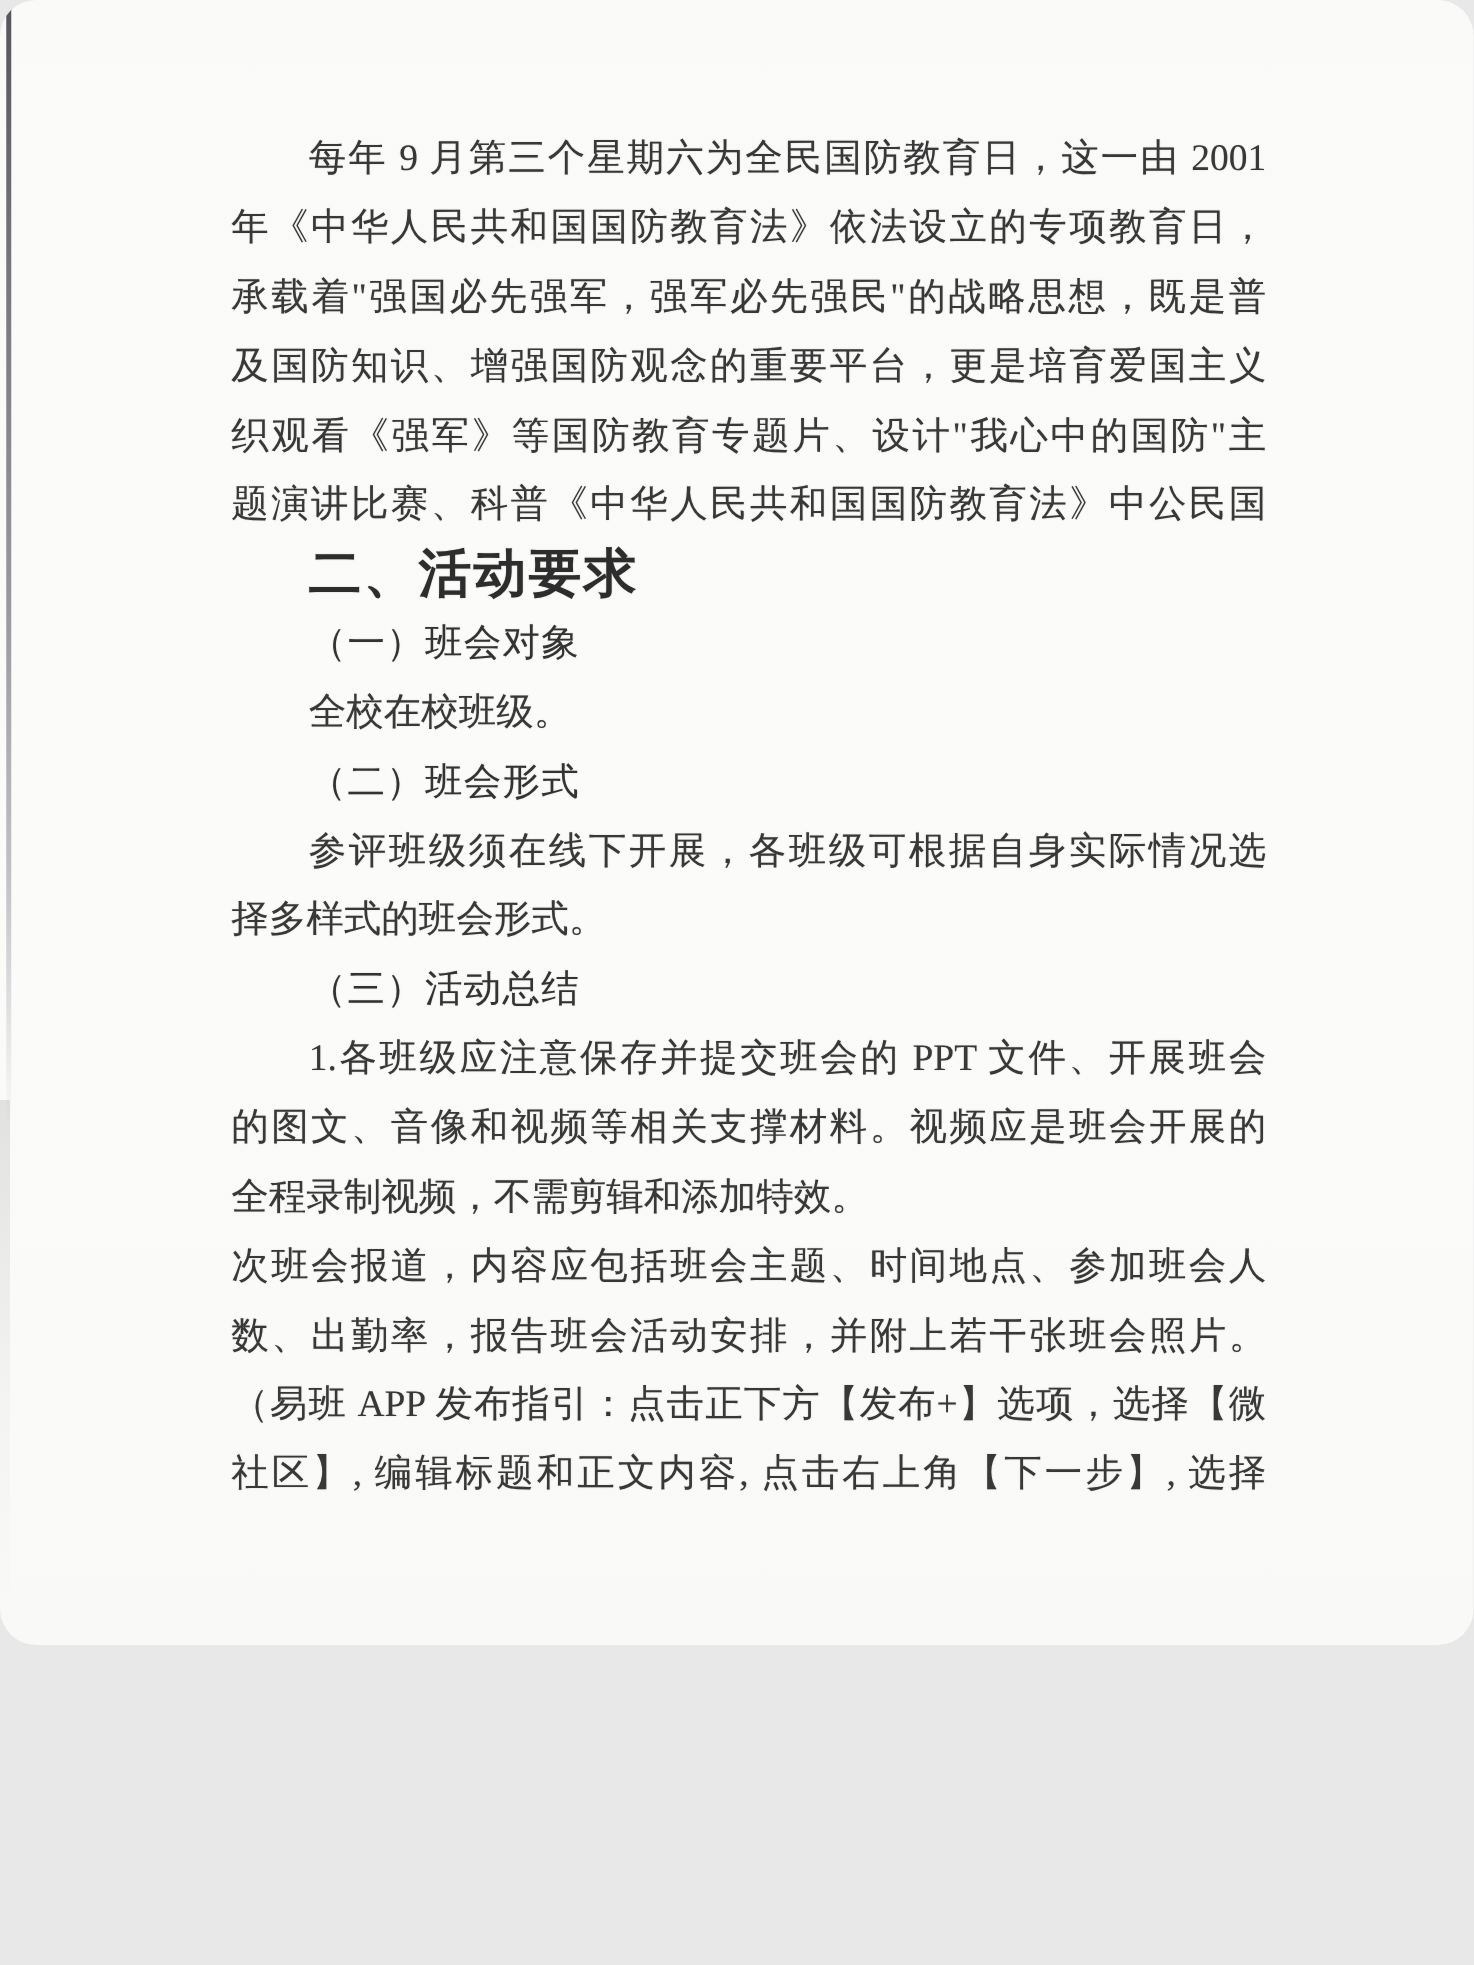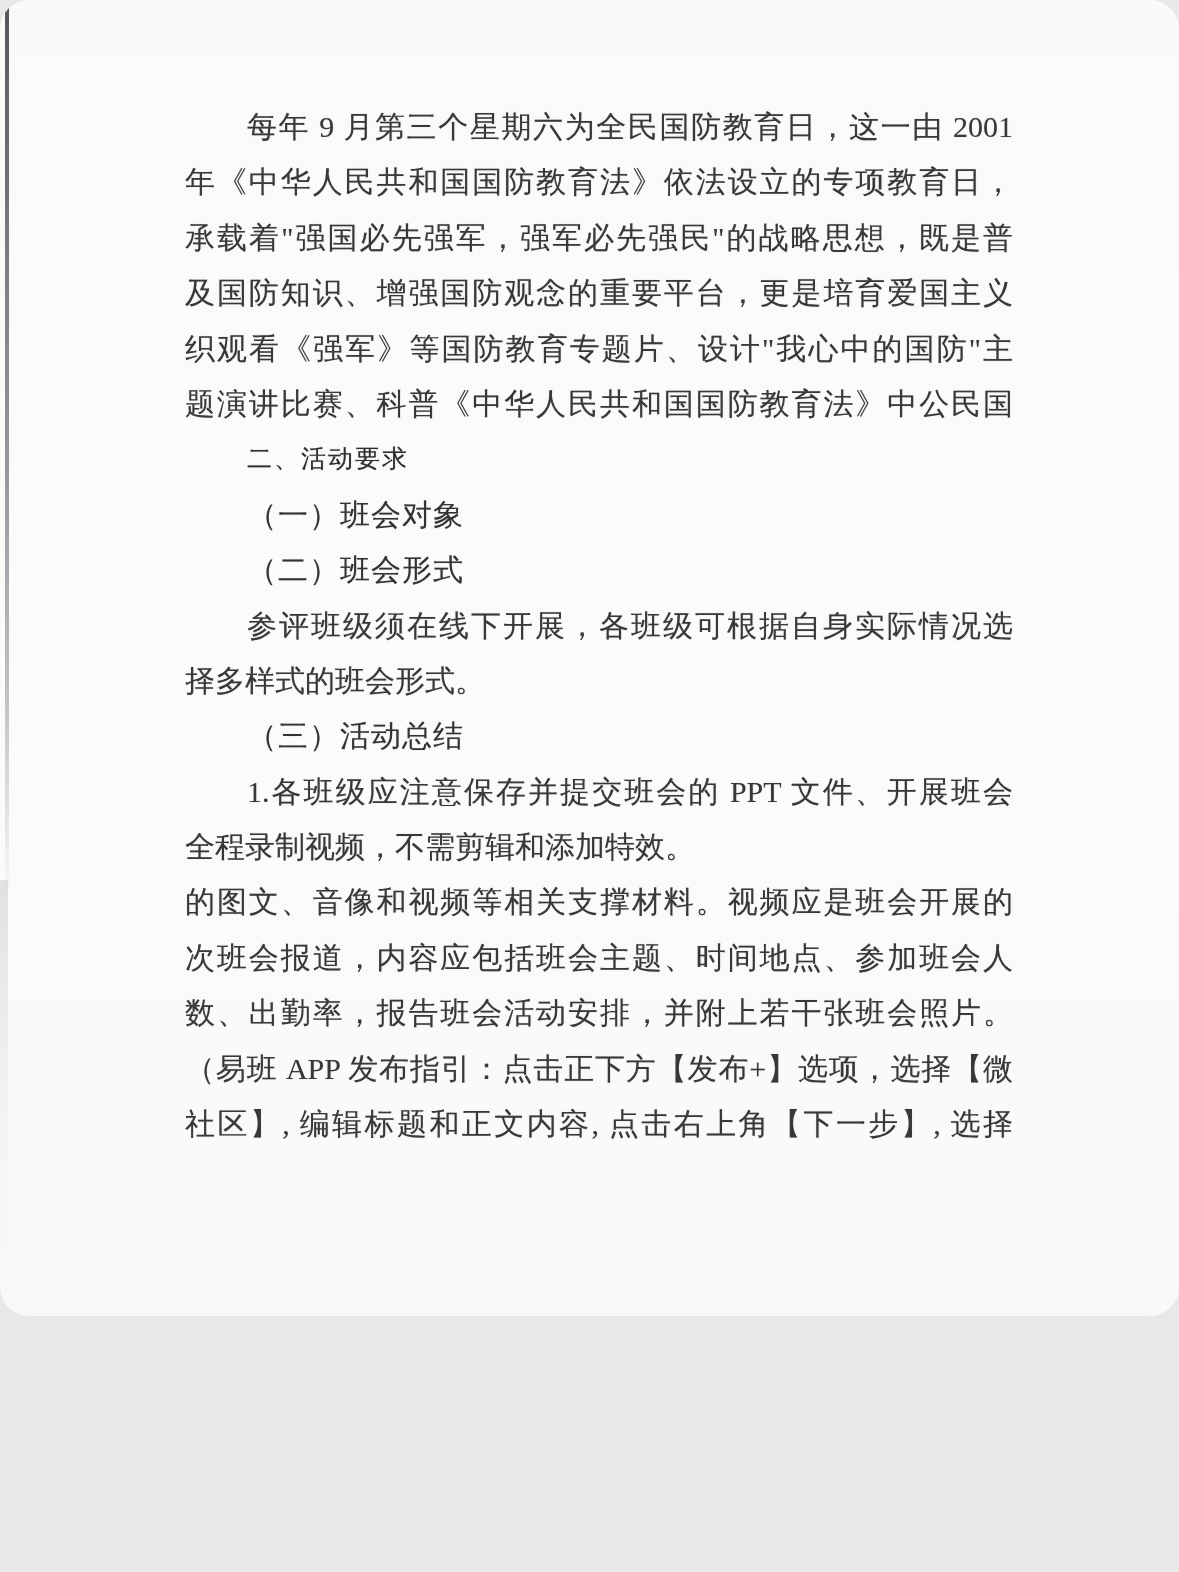--- a/index.html
+++ b/index.html
@@ -30,22 +30,22 @@
     font-size:30px;
     line-height:55.4px;
     height:55.4px;
     white-space:normal;
     text-shadow:0 0 1px rgba(70,70,70,0.35);
   }
   .line.indent{text-indent:62px;}
   .line.justify{text-align:justify;text-align-last:justify;text-justify:inter-ideograph;}
   .line.heading{
     font-family:"Liberation Sans","DejaVu Sans",sans-serif;
-    font-weight:400;
-    font-size:25px;
+    font-weight:700;
+    font-size:42px;
     color:#2d2d2d;
     letter-spacing:2px;
     text-shadow:0 0 1px rgba(45,45,45,0.4);
   }
   .line.sub{
     letter-spacing:1px;
     color:#333;
   }
   .page-num{
     position:absolute;
@@ -65,27 +65,28 @@
 
   <div class="textblock" id="textblock">
       <div class="line body indent justify">每年 9 月第三个星期六为全民国防教育日，这一由 2001</div>
       <div class="line body justify">年《中华人民共和国国防教育法》依法设立的专项教育日，</div>
       <div class="line body justify">承载着"强国必先强军，强军必先强民"的战略思想，既是普</div>
       <div class="line body justify">及国防知识、增强国防观念的重要平台，更是培育爱国主义</div>
       <div class="line body justify">织观看《强军》等国防教育专题片、设计"我心中的国防"主</div>
       <div class="line body justify">题演讲比赛、科普《中华人民共和国国防教育法》中公民国</div>
       <div class="line heading indent">二、活动要求</div>
       <div class="line sub indent">（一）班会对象</div>
+      <div class="line body indent">全校在校班级。</div>
       <div class="line sub indent">（二）班会形式</div>
       <div class="line body indent justify">参评班级须在线下开展，各班级可根据自身实际情况选</div>
       <div class="line body">择多样式的班会形式。</div>
       <div class="line sub indent">（三）活动总结</div>
       <div class="line body indent justify">1.各班级应注意保存并提交班会的 PPT 文件、开展班会</div>
+      <div class="line body justify">的图文、音像和视频等相关支撑材料。视频应是班会开展的</div>
       <div class="line body">全程录制视频，不需剪辑和添加特效。</div>
-      <div class="line body justify">的图文、音像和视频等相关支撑材料。视频应是班会开展的</div>
       <div class="line body justify">次班会报道，内容应包括班会主题、时间地点、参加班会人</div>
       <div class="line body justify">数、出勤率，报告班会活动安排，并附上若干张班会照片。</div>
       <div class="line body justify">（易班 APP 发布指引：点击正下方【发布+】选项，选择【微</div>
       <div class="line body justify">社区】, 编辑标题和正文内容, 点击右上角【下一步】, 选择</div>
     </div>
 
   <div class="page-num">- 3 -</div>
 </div>
 
 </body></html>

